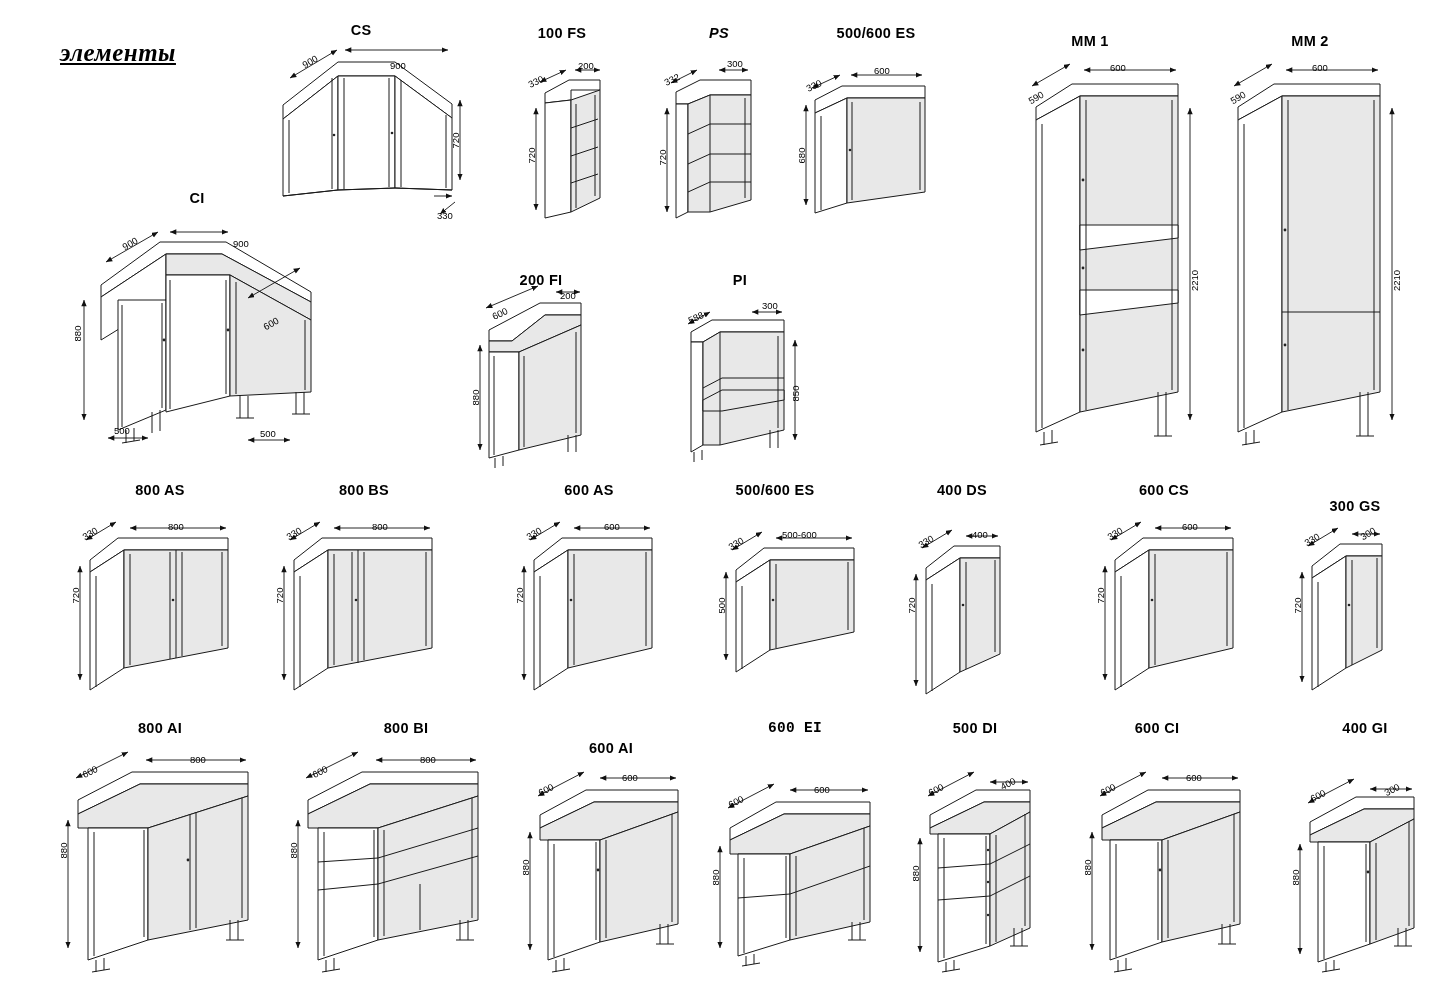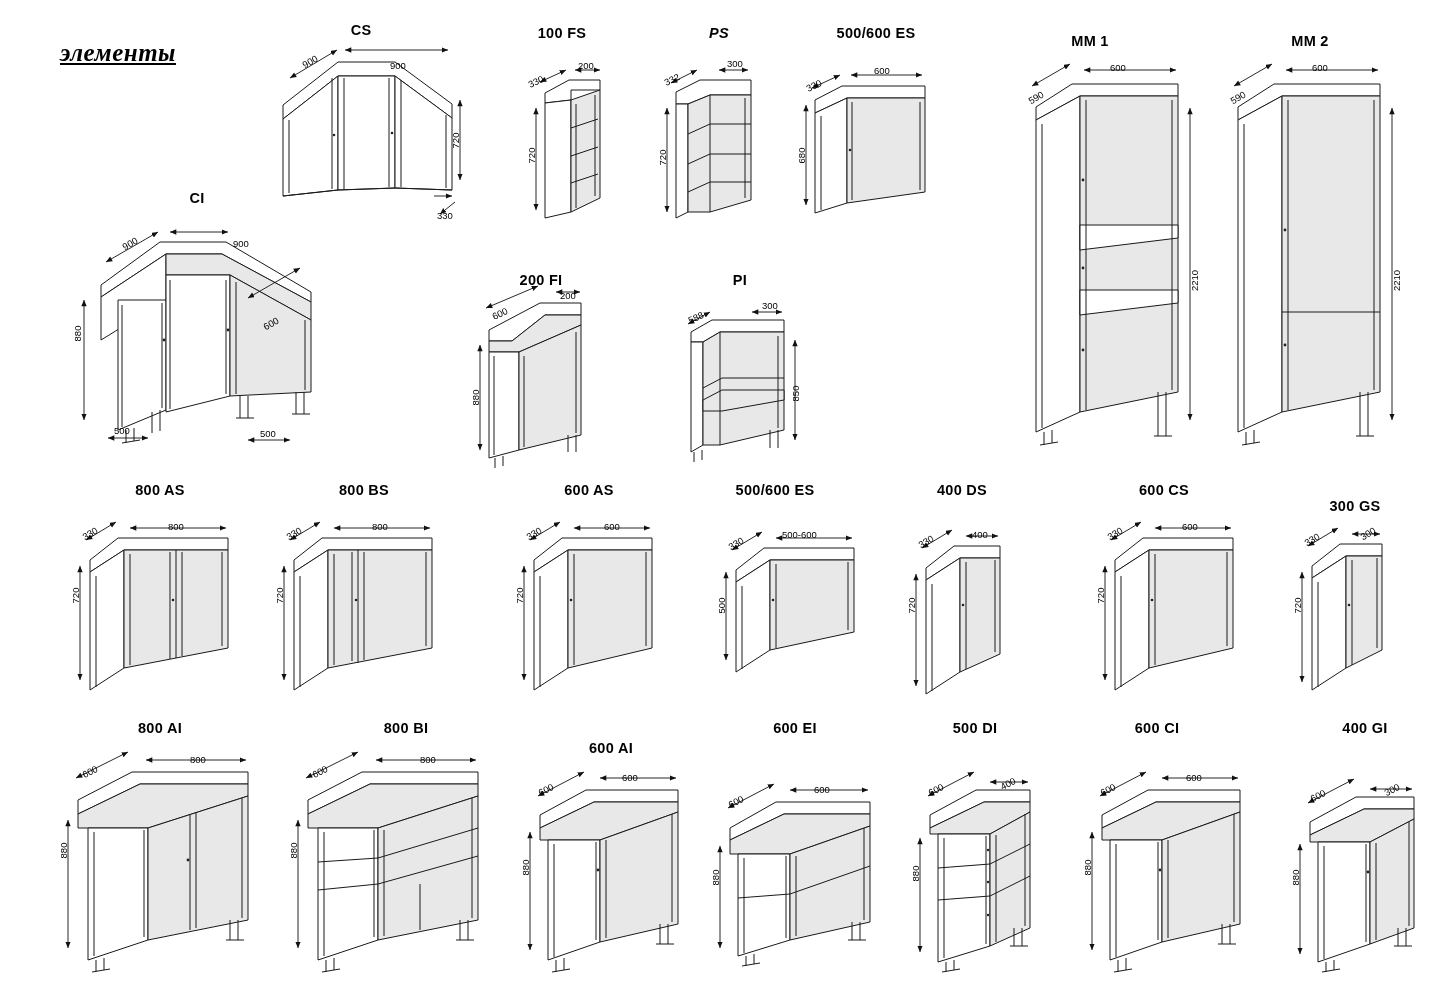--- a/index.html
+++ b/index.html
@@ -39,21 +39,21 @@
   <div class="lbl" style="left:364px;top:482px;">800 BS</div>
   <div class="lbl" style="left:589px;top:482px;">600 AS</div>
   <div class="lbl" style="left:775px;top:482px;">500/600 ES</div>
   <div class="lbl" style="left:962px;top:482px;">400 DS</div>
   <div class="lbl" style="left:1164px;top:482px;">600 CS</div>
   <div class="lbl" style="left:1355px;top:482px;margin-top:16px;">300 GS</div>
 
   <div class="lbl" style="left:160px;top:720px;">800 AI</div>
   <div class="lbl" style="left:390px;top:720px;margin-left:16px;">800 BI</div>
   <div class="lbl" style="left:611px;top:740px;">600 AI</div>
-  <div class="lbl" style="left:795px;top:720px;">600 EI</div>
+  <div class="lbl" style="left:795px;top:720px;font-family:Liberation Mono, monospace;">600 EI</div>
   <div class="lbl" style="left:975px;top:720px;">500 DI</div>
   <div class="lbl" style="left:1157px;top:720px;">600 CI</div>
   <div class="lbl" style="left:1365px;top:720px;">400 GI</div>
 
   <svg width="1452" height="984" viewBox="0 0 1452 984">
     <defs>
       <marker id="ar" markerWidth="8" markerHeight="8" refX="7" refY="3" orient="auto" markerUnits="strokeWidth">
         <path d="M0,0 L7,3 L0,6 z" class="arrowhead"></path>
       </marker>
       <marker id="arS" markerWidth="8" markerHeight="8" refX="0" refY="3" orient="auto" markerUnits="strokeWidth">

